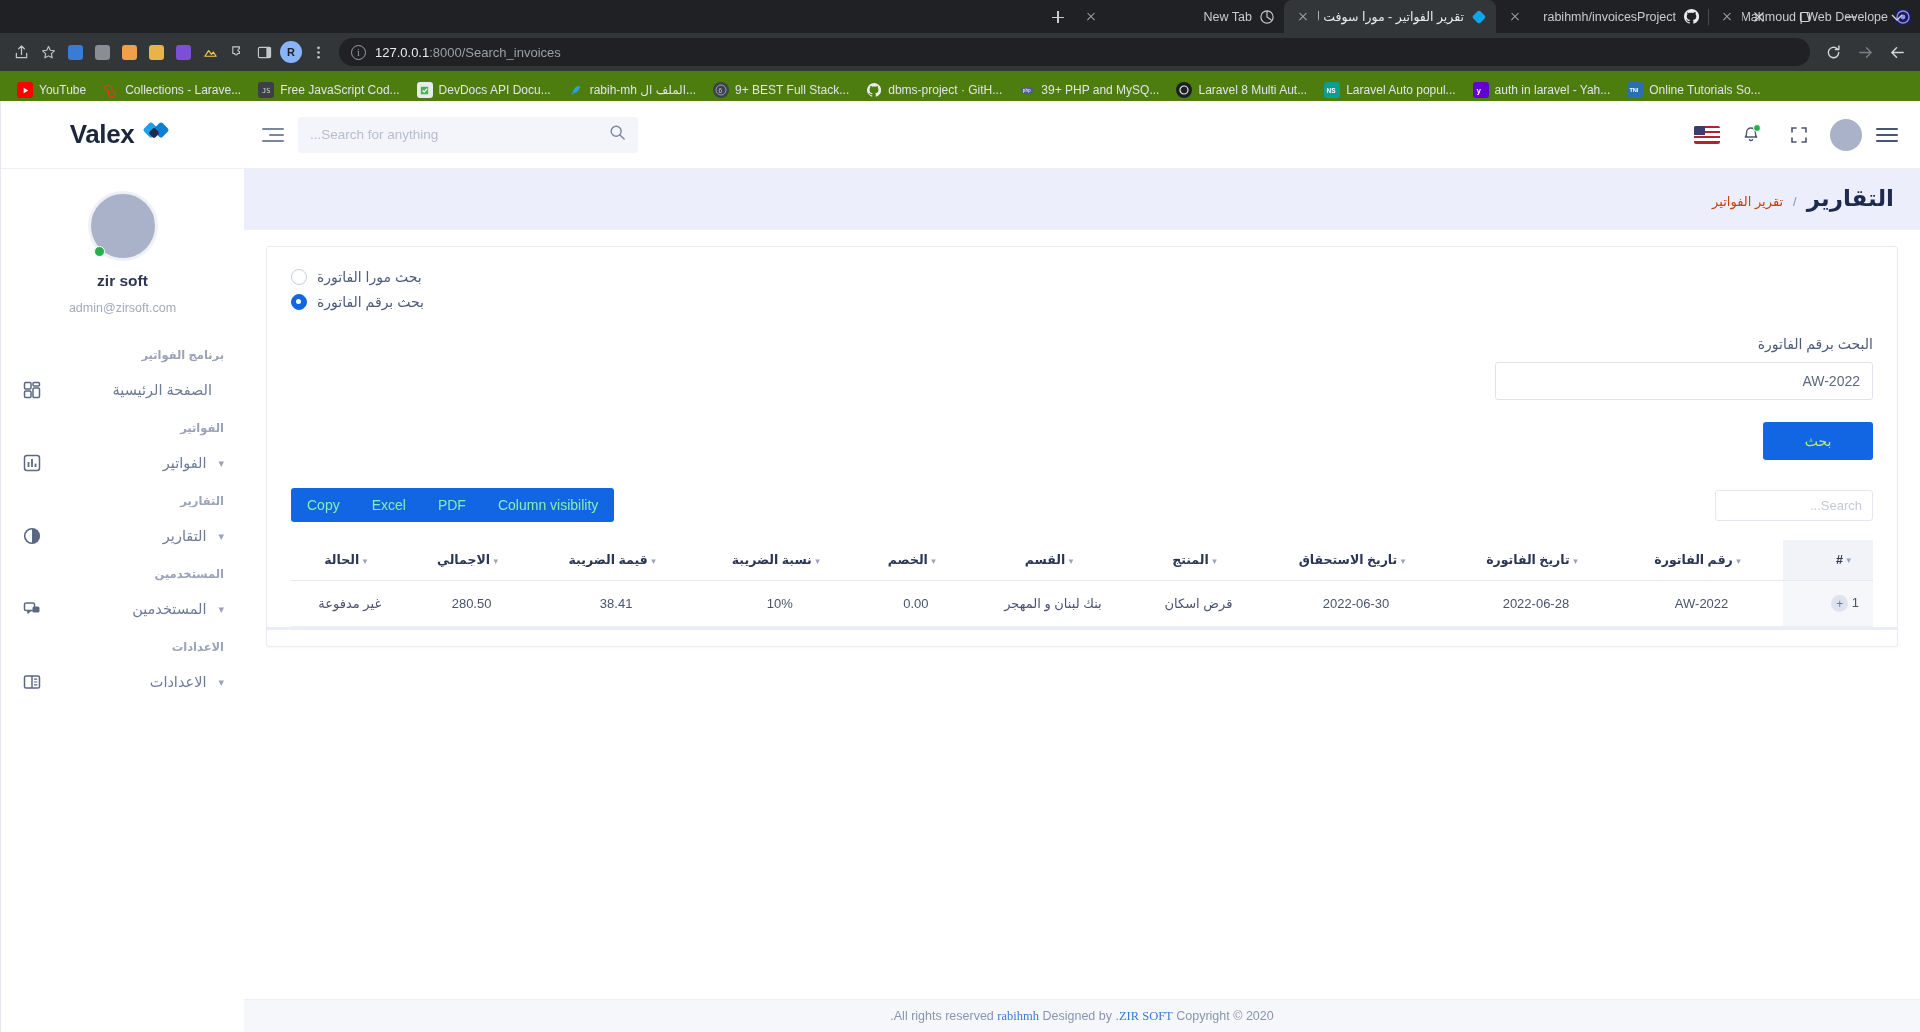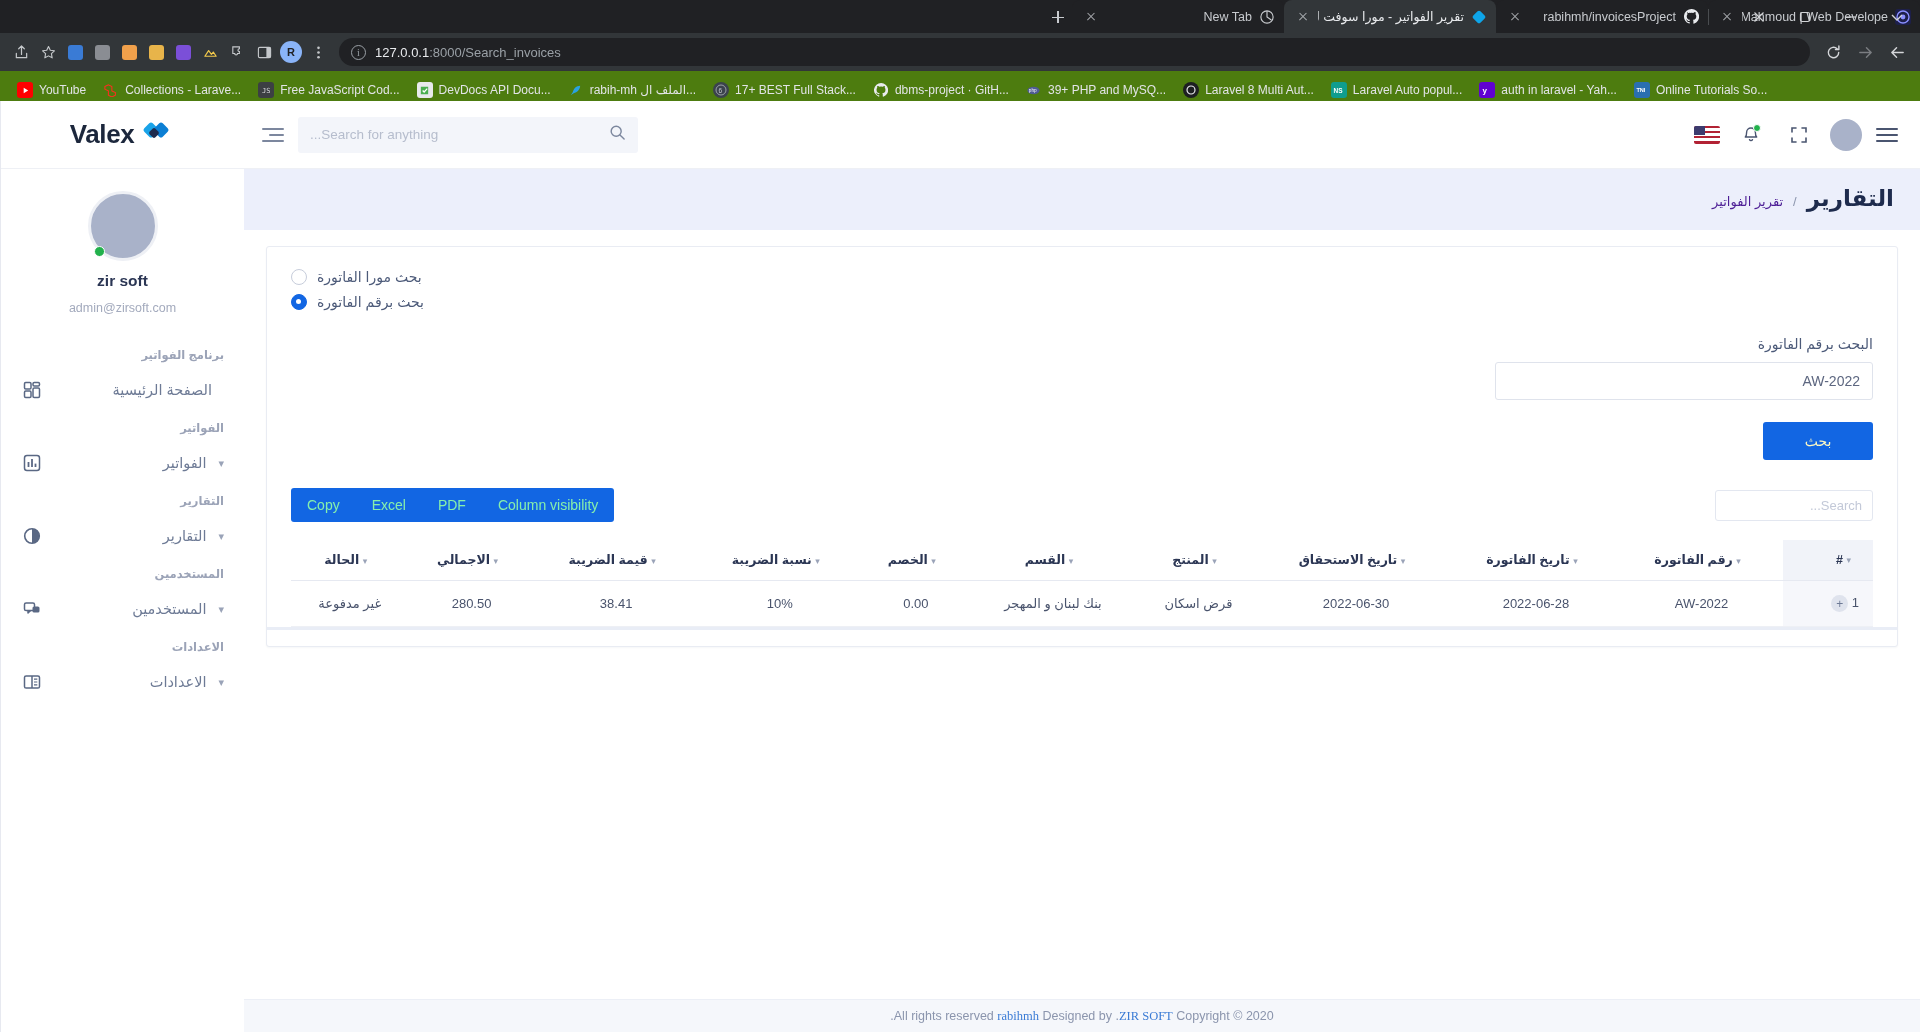--- a/index.html
+++ b/index.html
@@ -235,21 +235,21 @@
   }
   .grip span:nth-child(2) { width: 70%; margin-left: auto; }
 
   .breadcrumb-bar {
     background: #eceffb; padding: 16px 26px 18px;
     display: flex; align-items: baseline; justify-content: flex-start;
     gap: 10px;
   }
   .bc-title { font-size: 23px; font-weight: bold; color: #1e2b4d; }
   .bc-sep { color: #8b95ad; font-size: 13px; }
-  .bc-sub { color: #4c1d95; font-size: 13px; }
+  .bc-sub { color: #c2410c; font-size: 13px; }
 
   .content { flex: 1 1 auto; padding: 16px 22px 0; background: #fff; }
 
   .card {
     background: #fff; border: 1px solid #e9ecf3; border-radius: 3px;
     box-shadow: 0 1px 2px rgba(30,42,80,.04); padding: 22px 24px 16px;
   }
 
   .radio-row {
     display: flex; align-items: center; justify-content: flex-start;
@@ -271,21 +271,21 @@
   .form-group { margin-top: 26px; text-align: right; }
   .form-label { font-size: 14px; color: #4c5a79; display: block; margin-bottom: 10px; }
   .form-input {
     width: 378px; height: 38px; border: 1px solid #dfe3ec;
     border-radius: 3px; padding: 0 12px; font-size: 14px;
     color: #5d6780; outline: none; text-align: right; background: #fff;
     font-family: "Liberation Sans", sans-serif;
   }
   .search-btn {
     margin-top: 22px; width: 110px; height: 38px; background: #1266e3;
-    color: #fef9c3; border: 0; border-radius: 3px; font-size: 14px;
+    color: #bef264; border: 0; border-radius: 3px; font-size: 14px;
     font-family: "Liberation Sans", sans-serif; cursor: pointer;
   }
 
   .table-tools {
     display: flex; align-items: center; justify-content: space-between;
     margin-top: 28px; flex-direction: row-reverse;
   }
   .dt-btns { display: flex; background: #1266e3; border-radius: 3px; overflow: hidden; }
   .dt-btn {
     padding: 9px 16px; color: #86efac; font-size: 14px; border: 0;
@@ -547,21 +547,21 @@
       </span>
       <span class="bm-label">rabih-mh الملف ال...</span>
     </div>
     <div class="bm">
       <span class="bm-ic" style="background:#3b424d;border-radius:50%;">
         <svg width="12" height="12" viewBox="0 0 12 12">
             <circle cx="6" cy="6" r="5" fill="none" stroke="#9aa0a6" stroke-width="1"></circle>
             <text x="3.6" y="8.6" font-size="6.5" fill="#c9ccd1" font-family="sans-serif">6</text>
           </svg>
       </span>
-      <span class="bm-label">17+ BEST Full Stack...</span>
+      <span class="bm-label">9+ BEST Full Stack...</span>
     </div>
     <div class="bm">
       <span class="bm-ic">
         <svg width="14" height="14" viewBox="0 0 16 16">
             <path fill="#e8eaed" d="M8 0a8 8 0 0 0-2.53 15.59c.4.07.55-.17.55-.38l-.01-1.33c-2.23.48-2.7-1.07-2.7-1.07-.36-.93-.89-1.18-.89-1.18-.73-.5.05-.49.05-.49.8.06 1.23.83 1.23.83.72 1.23 1.88.87 2.34.67.07-.52.28-.87.51-1.07-1.78-.2-3.64-.89-3.64-3.95 0-.87.31-1.59.82-2.15-.08-.2-.36-1.02.08-2.12 0 0 .67-.21 2.2.82a7.6 7.6 0 0 1 4 0c1.53-1.03 2.2-.82 2.2-.82.44 1.1.16 1.92.08 2.12.51.56.82 1.28.82 2.15 0 3.07-1.87 3.75-3.65 3.95.29.25.54.73.54 1.48l-.01 2.2c0 .21.14.46.55.38A8 8 0 0 0 8 0z"></path>
           </svg>
       </span>
       <span class="bm-label">dbms-project · GitH...</span>
     </div>
     <div class="bm">

